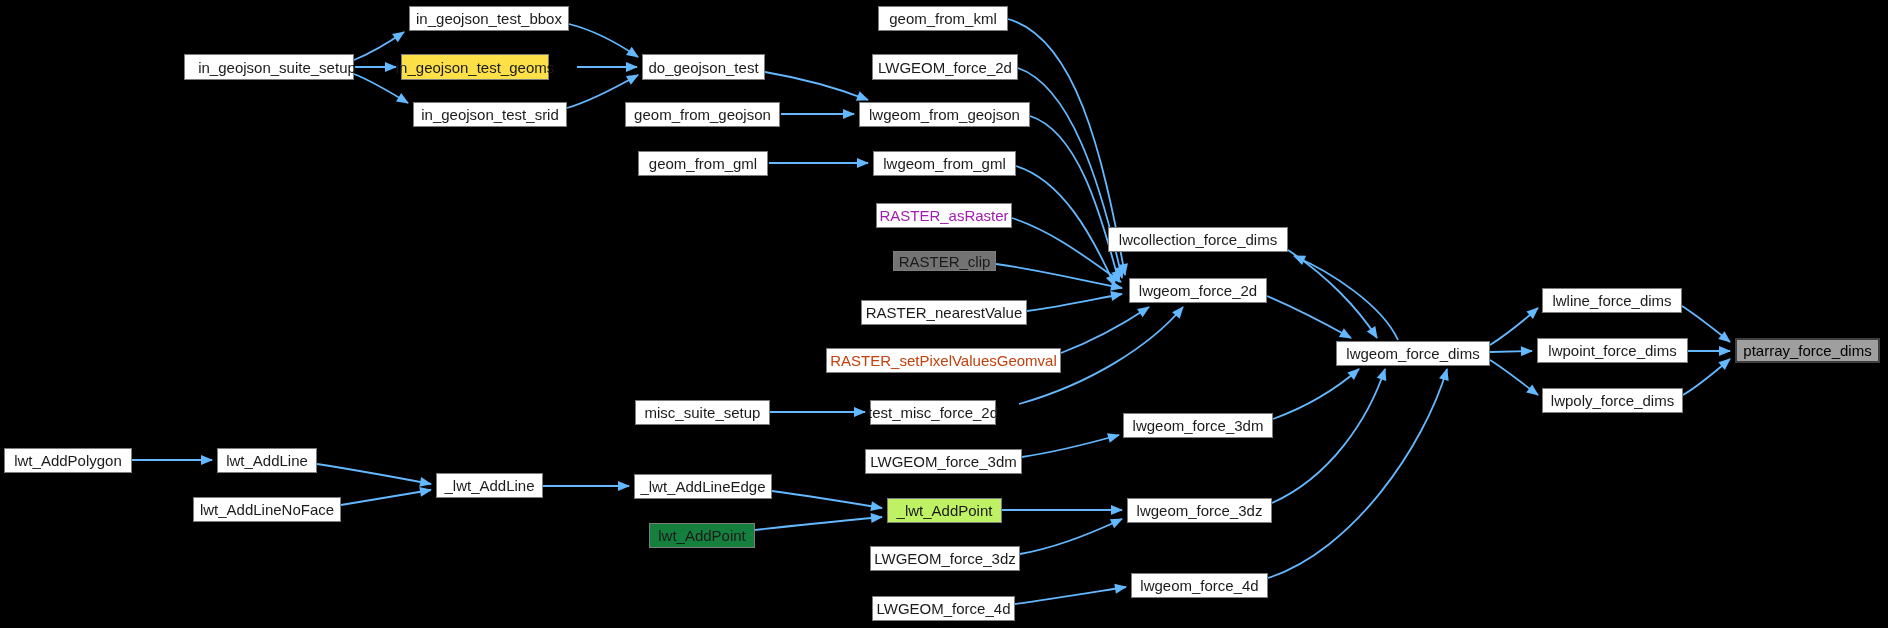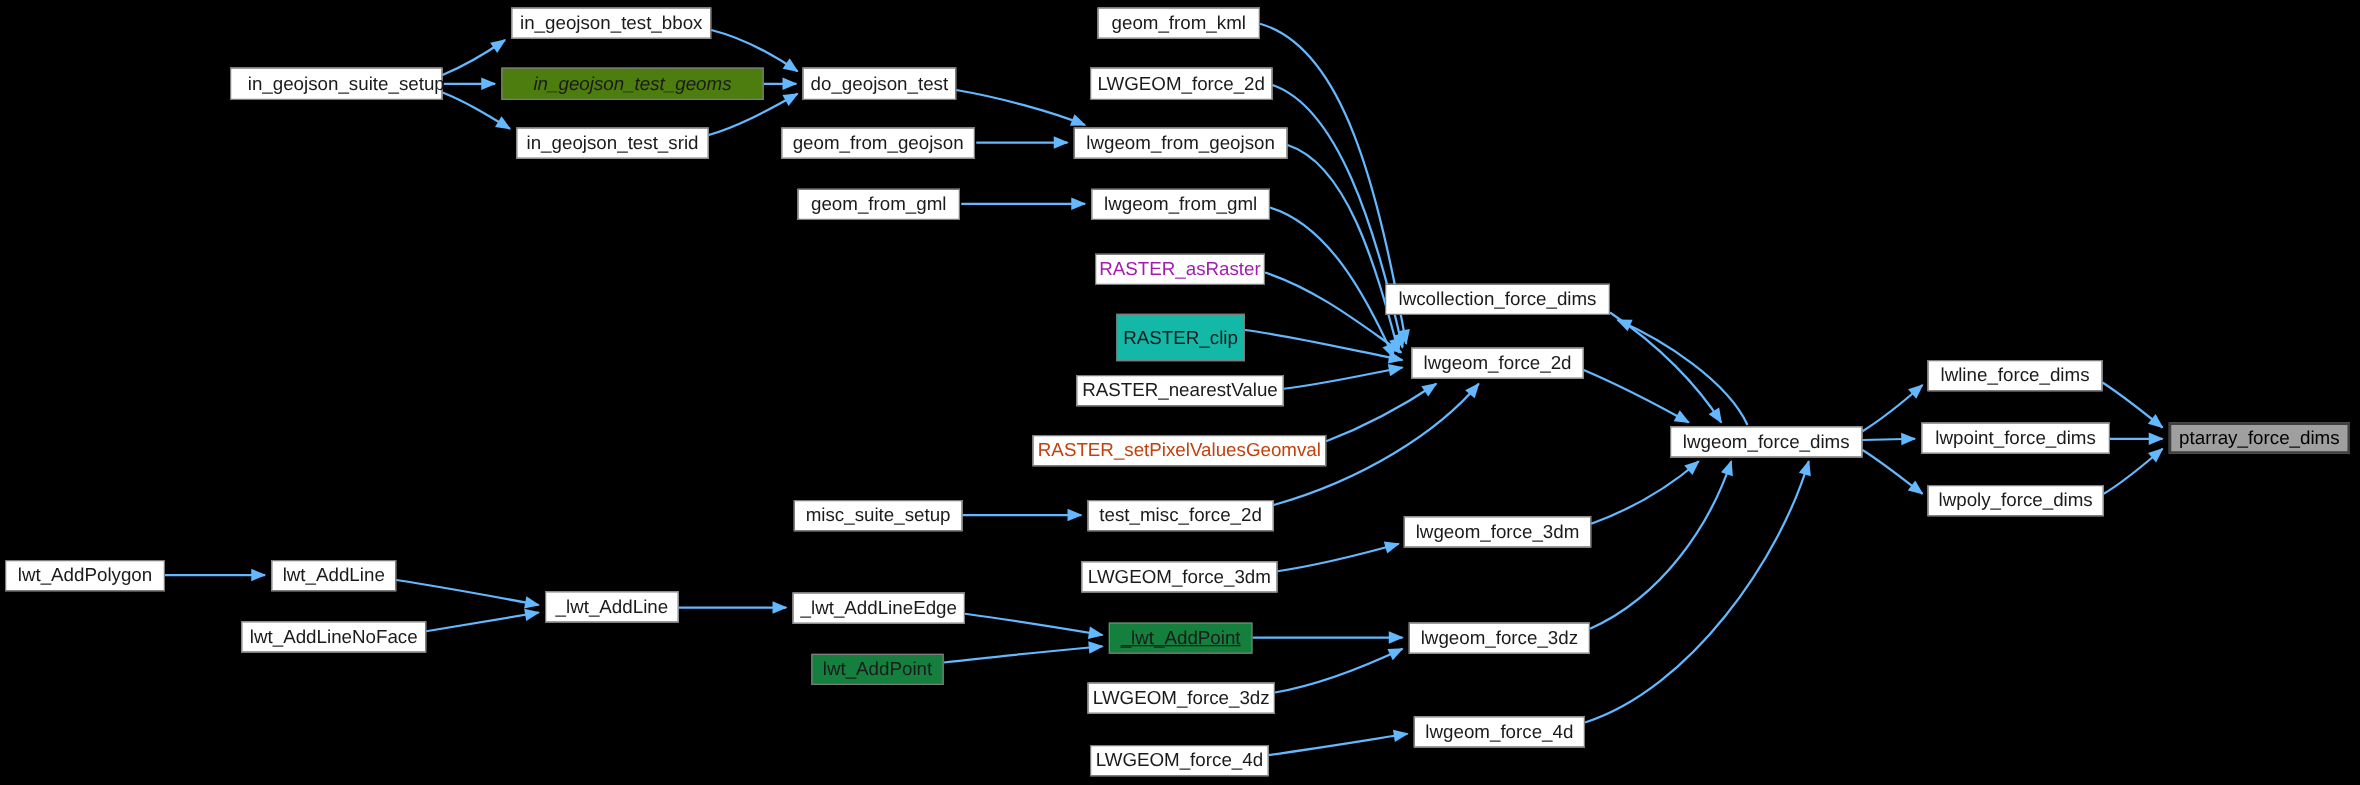--- a/index.html
+++ b/index.html
@@ -86,44 +86,44 @@
       <path class="edge" d="M1490,345 C1506,335 1522,322 1538,308" stroke="#63b8ff" marker-end="url(#arrowhead)"></path>
       <path class="edge" d="M1490,352 L1532,351" stroke="#63b8ff" marker-end="url(#arrowhead)"></path>
       <path class="edge" d="M1490,360 C1506,370 1522,383 1538,395" stroke="#63b8ff" marker-end="url(#arrowhead)"></path>
       <path class="edge" d="M1682,306 C1699,317 1715,330 1730,342" stroke="#63b8ff" marker-end="url(#arrowhead)"></path>
       <path class="edge" d="M1688,351 L1730,351" stroke="#63b8ff" marker-end="url(#arrowhead)"></path>
       <path class="edge" d="M1683,395 C1700,385 1716,371 1730,359" stroke="#63b8ff" marker-end="url(#arrowhead)"></path>
     </svg>
 <div class="node" style="left: 409px; top: 6px; width: 160px; height: 25px; background: rgb(255, 255, 255); border: 1.7px solid rgb(125, 125, 125); color: rgb(27, 27, 27);">in_geojson_test_bbox</div>
     <div class="node" style="left: 878px; top: 6px; width: 130px; height: 25px; background: rgb(255, 255, 255); border: 1.7px solid rgb(125, 125, 125); color: rgb(27, 27, 27);">geom_from_kml</div>
     <div class="node" style="left: 184px; top: 54px; width: 170px; height: 26px; background: rgb(255, 255, 255); border: 1.7px solid rgb(125, 125, 125); color: rgb(27, 27, 27); padding-left: 20px;">in_geojson_suite_setup</div>
-    <div class="node" style="left: 401px; top: 54px; width: 210px; height: 26px; background: #4d7c0f; border: 1.7px solid rgb(125, 125, 125); color: rgb(27, 27, 27); font-style: italic;">in_geojson_test_geoms</div>
+    <div class="node" style="left: 401px; top: 54px; width: 148px; height: 26px; background: #fde047; border: 1.7px solid rgb(125, 125, 125); color: rgb(27, 27, 27);">in_geojson_test_geoms</div>
     <div class="node" style="left: 642px; top: 54px; width: 123px; height: 26px; background: rgb(255, 255, 255); border: 1.7px solid rgb(125, 125, 125); color: rgb(27, 27, 27);">do_geojson_test</div>
     <div class="node" style="left: 872px; top: 54px; width: 146px; height: 26px; background: rgb(255, 255, 255); border: 1.7px solid rgb(125, 125, 125); color: rgb(27, 27, 27);">LWGEOM_force_2d</div>
     <div class="node" style="left: 413px; top: 102px; width: 154px; height: 25px; background: rgb(255, 255, 255); border: 1.7px solid rgb(125, 125, 125); color: rgb(27, 27, 27);">in_geojson_test_srid</div>
     <div class="node" style="left: 625px; top: 102px; width: 155px; height: 25px; background: rgb(255, 255, 255); border: 1.7px solid rgb(125, 125, 125); color: rgb(27, 27, 27);">geom_from_geojson</div>
     <div class="node" style="left: 859px; top: 102px; width: 171px; height: 25px; background: rgb(255, 255, 255); border: 1.7px solid rgb(125, 125, 125); color: rgb(27, 27, 27);">lwgeom_from_geojson</div>
     <div class="node" style="left: 638px; top: 151px; width: 130px; height: 25px; background: rgb(255, 255, 255); border: 1.7px solid rgb(125, 125, 125); color: rgb(27, 27, 27);">geom_from_gml</div>
     <div class="node" style="left: 873px; top: 151px; width: 143px; height: 25px; background: rgb(255, 255, 255); border: 1.7px solid rgb(125, 125, 125); color: rgb(27, 27, 27);">lwgeom_from_gml</div>
     <div class="node" style="left: 876px; top: 203px; width: 136px; height: 25px; background: rgb(255, 255, 255); border: 1.7px solid rgb(125, 125, 125); color: #a21caf;">RASTER_asRaster</div>
-    <div class="node" style="left: 893px; top: 251px; width: 103px; height: 38px; background: #14b8a6; border: 1.7px solid rgb(125, 125, 125); color: rgb(27, 27, 27);">RASTER_clip</div>
+    <div class="node" style="left: 893px; top: 251px; width: 103px; height: 20px; background: #737373; border: 1.7px solid rgb(125, 125, 125); color: rgb(27, 27, 27);">RASTER_clip</div>
     <div class="node" style="left: 861px; top: 300px; width: 166px; height: 25px; background: rgb(255, 255, 255); border: 1.7px solid rgb(125, 125, 125); color: rgb(27, 27, 27);">RASTER_nearestValue</div>
     <div class="node" style="left: 826px; top: 348px; width: 235px; height: 25px; background: rgb(255, 255, 255); border: 1.7px solid rgb(125, 125, 125); color: #c2410c;">RASTER_setPixelValuesGeomval</div>
     <div class="node" style="left: 1108px; top: 227px; width: 180px; height: 25px; background: rgb(255, 255, 255); border: 1.7px solid rgb(125, 125, 125); color: rgb(27, 27, 27);">lwcollection_force_dims</div>
     <div class="node" style="left: 1129px; top: 278px; width: 138px; height: 25px; background: rgb(255, 255, 255); border: 1.7px solid rgb(125, 125, 125); color: rgb(27, 27, 27);">lwgeom_force_2d</div>
     <div class="node" style="left: 635px; top: 400px; width: 135px; height: 25px; background: rgb(255, 255, 255); border: 1.7px solid rgb(125, 125, 125); color: rgb(27, 27, 27);">misc_suite_setup</div>
-    <div class="node" style="left: 870px; top: 400px; width: 149px; height: 25px; background: rgb(255, 255, 255); border: 1.7px solid rgb(125, 125, 125); color: rgb(27, 27, 27);">test_misc_force_2d</div>
+    <div class="node" style="left: 870px; top: 400px; width: 126px; height: 25px; background: rgb(255, 255, 255); border: 1.7px solid rgb(125, 125, 125); color: rgb(27, 27, 27);">test_misc_force_2d</div>
     <div class="node" style="left: 1123px; top: 413px; width: 150px; height: 25px; background: rgb(255, 255, 255); border: 1.7px solid rgb(125, 125, 125); color: rgb(27, 27, 27);">lwgeom_force_3dm</div>
     <div class="node" style="left: 865px; top: 449px; width: 157px; height: 25px; background: rgb(255, 255, 255); border: 1.7px solid rgb(125, 125, 125); color: rgb(27, 27, 27);">LWGEOM_force_3dm</div>
     <div class="node" style="left: 4px; top: 448px; width: 128px; height: 25px; background: rgb(255, 255, 255); border: 1.7px solid rgb(125, 125, 125); color: rgb(27, 27, 27);">lwt_AddPolygon</div>
     <div class="node" style="left: 217px; top: 448px; width: 100px; height: 25px; background: rgb(255, 255, 255); border: 1.7px solid rgb(125, 125, 125); color: rgb(27, 27, 27);">lwt_AddLine</div>
     <div class="node" style="left: 193px; top: 497px; width: 148px; height: 25px; background: rgb(255, 255, 255); border: 1.7px solid rgb(125, 125, 125); color: rgb(27, 27, 27);">lwt_AddLineNoFace</div>
     <div class="node" style="left: 436px; top: 473px; width: 107px; height: 25px; background: rgb(255, 255, 255); border: 1.7px solid rgb(125, 125, 125); color: rgb(27, 27, 27);">_lwt_AddLine</div>
     <div class="node" style="left: 634px; top: 474px; width: 138px; height: 25px; background: rgb(255, 255, 255); border: 1.7px solid rgb(125, 125, 125); color: rgb(27, 27, 27);">_lwt_AddLineEdge</div>
-    <div class="node" style="left: 887px; top: 498px; width: 115px; height: 25px; background: #15803d; border: 1.7px solid rgb(125, 125, 125); color: rgb(27, 27, 27); text-decoration: underline;">_lwt_AddPoint</div>
+    <div class="node" style="left: 887px; top: 498px; width: 115px; height: 25px; background: #bef264; border: 1.7px solid rgb(125, 125, 125); color: rgb(27, 27, 27);">_lwt_AddPoint</div>
     <div class="node" style="left: 649px; top: 523px; width: 106px; height: 25px; background: #15803d; border: 1.7px solid rgb(125, 125, 125); color: rgb(27, 27, 27);">lwt_AddPoint</div>
     <div class="node" style="left: 870px; top: 546px; width: 150px; height: 25px; background: rgb(255, 255, 255); border: 1.7px solid rgb(125, 125, 125); color: rgb(27, 27, 27);">LWGEOM_force_3dz</div>
     <div class="node" style="left: 1127px; top: 498px; width: 145px; height: 25px; background: rgb(255, 255, 255); border: 1.7px solid rgb(125, 125, 125); color: rgb(27, 27, 27);">lwgeom_force_3dz</div>
     <div class="node" style="left: 872px; top: 596px; width: 143px; height: 25px; background: rgb(255, 255, 255); border: 1.7px solid rgb(125, 125, 125); color: rgb(27, 27, 27);">LWGEOM_force_4d</div>
     <div class="node" style="left: 1131px; top: 573px; width: 137px; height: 25px; background: rgb(255, 255, 255); border: 1.7px solid rgb(125, 125, 125); color: rgb(27, 27, 27);">lwgeom_force_4d</div>
     <div class="node" style="left: 1336px; top: 341px; width: 154px; height: 25px; background: rgb(255, 255, 255); border: 1.7px solid rgb(125, 125, 125); color: rgb(27, 27, 27);">lwgeom_force_dims</div>
     <div class="node" style="left: 1542px; top: 288px; width: 140px; height: 25px; background: rgb(255, 255, 255); border: 1.7px solid rgb(125, 125, 125); color: rgb(27, 27, 27);">lwline_force_dims</div>
     <div class="node" style="left: 1537px; top: 338px; width: 151px; height: 25px; background: rgb(255, 255, 255); border: 1.7px solid rgb(125, 125, 125); color: rgb(27, 27, 27);">lwpoint_force_dims</div>
     <div class="node" style="left: 1542px; top: 388px; width: 141px; height: 25px; background: rgb(255, 255, 255); border: 1.7px solid rgb(125, 125, 125); color: rgb(27, 27, 27);">lwpoly_force_dims</div>
     <div class="node" style="left: 1735px; top: 338px; width: 145px; height: 25px; background: rgb(159, 159, 159); border: 2px solid rgb(63, 63, 63); color: rgb(0, 0, 0);">ptarray_force_dims</div>

